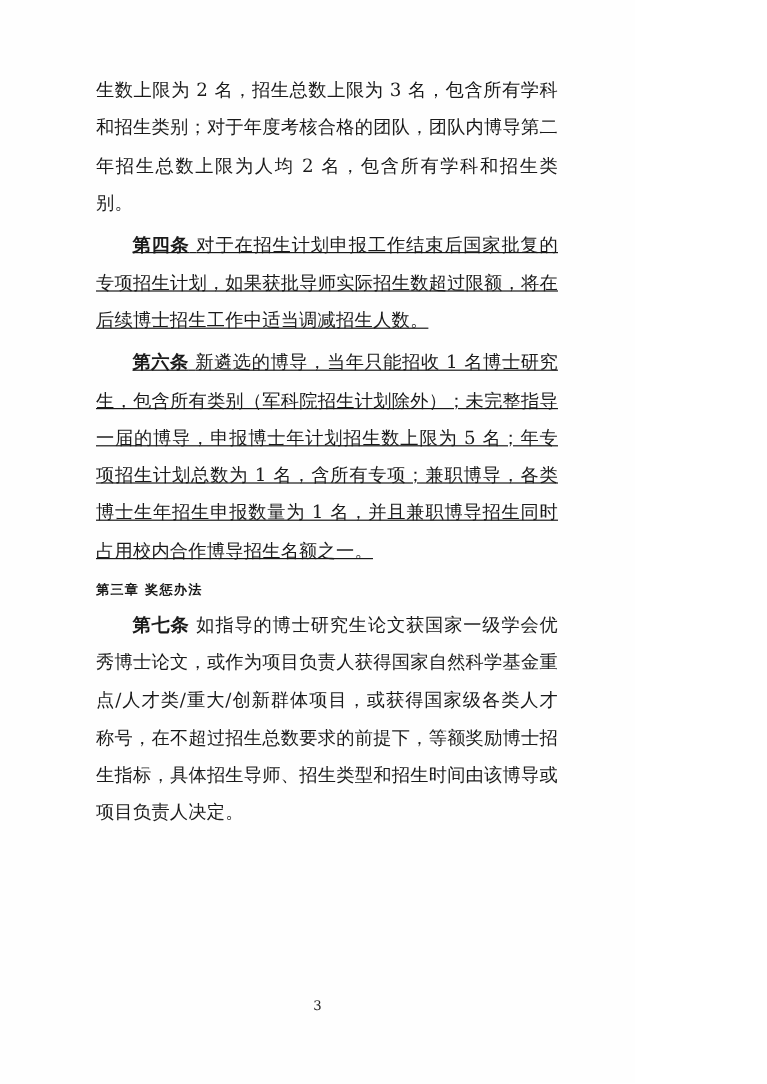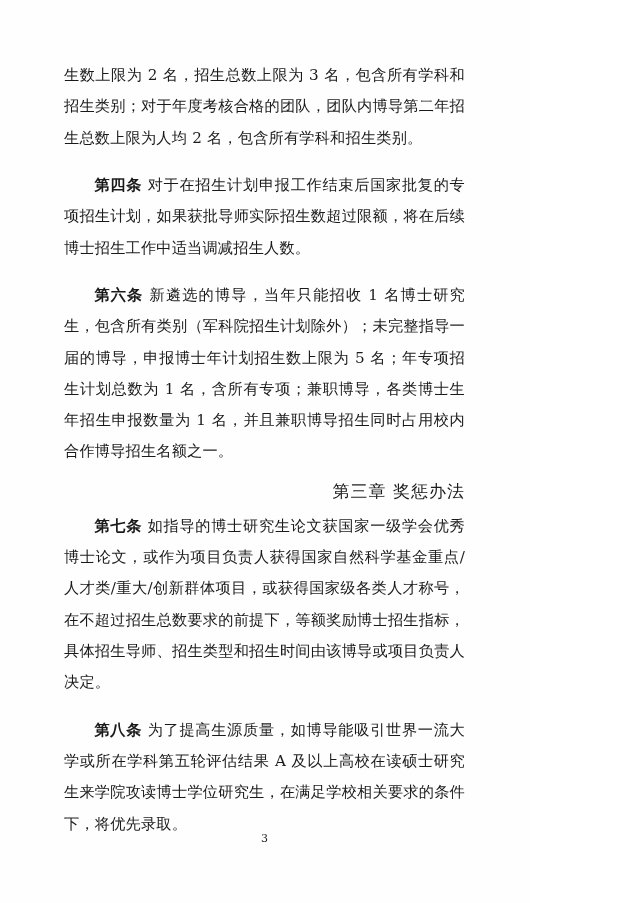--- a/index.html
+++ b/index.html
@@ -12,47 +12,48 @@
     background: #ffffff;
     font-family: "DejaVu Serif", "Liberation Serif", serif;
     color: #1a1a1a;
     overflow: hidden;
   }
   .page {
     position: relative;
     width: 529px;
     height: 903px;
     box-sizing: border-box;
-    padding: 60px 64px 40px 64px;
+    padding: 60px 64px 40px 80px;
     background: #fefefe;
   }
   .body-text {
     font-size: 15.2px;
     line-height: 2.06;
     text-align: justify;
     text-justify: inter-ideograph;
     letter-spacing: 0.2px;
   }
   .para {
     margin: 0;
     text-indent: 2em;
   }
   .para + .para {
-    margin-top: 16px;
+    margin-top: 4px;
+    text-decoration: underline;
   }
   .lbl {
     font-family: "DejaVu Serif", "Liberation Serif", serif;
     font-weight: bold;
   }
   .chapter {
     margin: 6px 0 2px 0;
-    text-align: right;
+    text-align: left;
     text-indent: 0;
-    font-weight: normal;
-    font-size: 17px;
+    font-weight: bold;
+    font-size: 11px;
     line-height: 2.06;
     letter-spacing: 1px;
   }
   .page-number {
     position: absolute;
     left: 0;
     right: 0;
     bottom: 58px;
     text-align: center;
     font-size: 11px;
@@ -63,16 +64,15 @@
 </head>
 <body>
 
 <div class="page">
   <div class="body-text" id="content">
       <p class="para" style="text-indent: 0px;"><span>生数上限为 2 名，招生总数上限为 3 名，包含所有学科和招生类别；对于年度考核合格的团队，团队内博导第二年招生总数上限为人均 2 名，包含所有学科和招生类别。</span></p>
       <p class="para"><span class="lbl">第四条</span><span> </span><span>对于在招生计划申报工作结束后国家批复的专项招生计划，如果获批导师实际招生数超过限额，将在后续博士招生工作中适当调减招生人数。</span></p>
       <p class="para"><span class="lbl">第六条</span><span> </span><span>新遴选的博导，当年只能招收 1 名博士研究生，包含所有类别（军科院招生计划除外）；未完整指导一届的博导，申报博士年计划招生数上限为 5 名；年专项招生计划总数为 1 名，含所有专项；兼职博导，各类博士生年招生申报数量为 1 名，并且兼职博导招生同时占用校内合作博导招生名额之一。</span></p>
       <p class="chapter">第三章  奖惩办法</p>
       <p class="para"><span class="lbl">第七条</span><span> </span><span>如指导的博士研究生论文获国家一级学会优秀博士论文，或作为项目负责人获得国家自然科学基金重点/人才类/重大/创新群体项目，或获得国家级各类人才称号，在不超过招生总数要求的前提下，等额奖励博士招生指标，具体招生导师、招生类型和招生时间由该博导或项目负责人决定。</span></p>
-      <p class="para"><span class="lbl">第八条</span><span> </span><span>为了提高生源质量，如博导能吸引世界一流大学或所在学科第五轮评估结果 A 及以上高校在读硕士研究生来学院攻读博士学位研究生，在满足学校相关要求的条件下，将优先录取。</span></p>
     </div>
   <div class="page-number">3</div>
 </div>
 
 </body></html>

